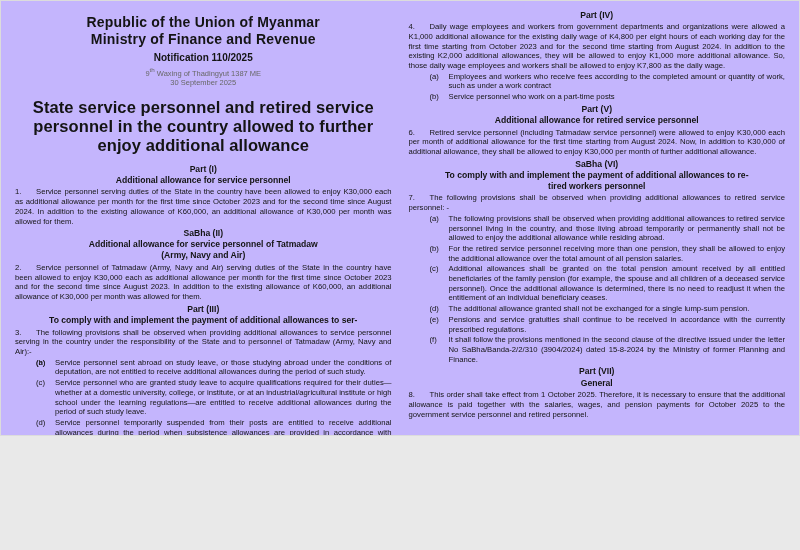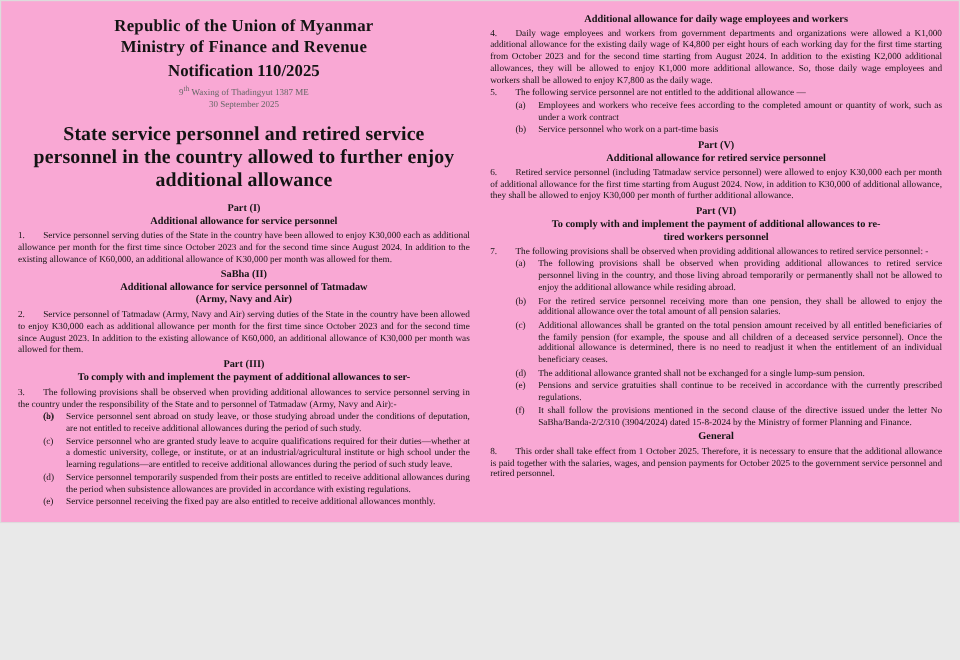--- a/index.html
+++ b/index.html
@@ -1,27 +1,27 @@
 <!DOCTYPE html>
 <html><head>
 <meta charset="utf-8">
 <style>
   html,body{margin:0;padding:0;background:#e9e9e9;}
   .sheet{
-    width:800px;height:436px;margin:0 auto;background:#f9a8d4;
+    width:800px;height:436px;margin:0 auto;background:#c4b5fd;
     box-sizing:border-box;border:1px solid #dcdcdc;overflow:hidden;
-    font-family:Liberation Serif, serif;color:#141414;
+    font-family:Liberation Sans, sans-serif;color:#141414;
   }
   .cols{display:grid;grid-template-columns:1fr 1fr;gap:17px;padding:7px 14px 0 14px;box-sizing:border-box;}
   .col{min-width:0;}
 
   
   .doc-header{text-align:center;margin-top:6px;}
   .org{font-size:14px;font-weight:600;line-height:1.22;letter-spacing:.2px;}
-  .notif{font-size:14px;font-weight:700;margin-top:4px;}
+  .notif{font-size:10px;font-weight:700;margin-top:4px;}
   .dates{font-size:7.5px;color:#686868;line-height:1.3;margin-top:3px;}
   .doc-title{
     font-size:16.5px;font-weight:700;text-align:center;line-height:1.16;
     margin:10px 2px 8px 2px;letter-spacing:.1px;
   }
 
   
   .part{margin-top:2px;}
   .part-label{font-size:8.6px;font-weight:700;text-align:center;line-height:1.3;margin:0;}
   .part-head{font-size:8.6px;font-weight:700;text-align:center;line-height:1.25;margin:0 0 2px 0;}
@@ -80,49 +80,49 @@
         <div class="sub"><span class="marker">(b)</span><span>Service personnel sent abroad on study leave, or those studying abroad under the conditions of deputation, are not entitled to receive additional allowances during the period of such study.</span></div>
         <div class="sub"><span class="marker">(c)</span><span>Service personnel who are granted study leave to acquire qualifications required for their duties—whether at a domestic university, college, or institute, or at an industrial/agricultural institute or high school under the learning regulations—are entitled to receive additional allowances during the period of such study leave.</span></div>
         <div class="sub"><span class="marker">(d)</span><span>Service personnel temporarily suspended from their posts are entitled to receive additional allowances during the period when subsistence allowances are provided in accordance with existing regulations.</span></div>
         <div class="sub"><span class="marker">(e)</span><span>Service personnel receiving the fixed pay are also entitled to receive additional allowances monthly.</span></div>
       </div>
     </div>
 
     <div class="col">
 
       <div class="part" style="margin-top:2px">
-        <div class="part-head">Additional allowance for daily wage employees and workers</div>
+        <div class="part-label">Part (IV)</div>
         <p class="para"><span class="pnum">4.</span><span>Daily wage employees and workers from government departments and organizations were allowed a K1,000 additional allowance for the existing daily wage of K4,800 per eight hours of each working day for the first time starting from October 2023 and for the second time starting from August 2024. In addition to the existing K2,000 additional allowances, they will be allowed to enjoy K1,000 more additional allowance. So, those daily wage employees and workers shall be allowed to enjoy K7,800 as the daily wage.</span></p>
-        <p class="para"><span class="pnum">5.</span><span>The following service personnel are not entitled to the additional allowance —</span></p>
         <div class="sub"><span class="marker">(a)</span><span>Employees and workers who receive fees according to the completed amount or quantity of work, such as under a work contract</span></div>
-        <div class="sub"><span class="marker">(b)</span><span>Service personnel who work on a part-time basis</span></div>
+        <div class="sub"><span class="marker">(b)</span><span>Service personnel who work on a part-time posts</span></div>
       </div>
 
       <div class="part">
         <div class="part-label">Part (V)</div>
         <div class="part-head">Additional allowance for retired service personnel</div>
         <p class="para"><span class="pnum">6.</span><span>Retired service personnel (including Tatmadaw service personnel) were allowed to enjoy K30,000 each per month of additional allowance for the first time starting from August 2024. Now, in addition to K30,000 of additional allowance, they shall be allowed to enjoy K30,000 per month of further additional allowance.</span></p>
       </div>
 
       <div class="part">
-        <div class="part-label">Part (VI)</div>
+        <div class="part-label">SaBha (VI)</div>
         <div class="part-head">
           <span style="display:block">To comply with and implement the payment of additional allowances to re-</span>
           <span style="display:block">tired workers personnel</span>
         </div>
         <p class="para"><span class="pnum">7.</span><span>The following provisions shall be observed when providing additional allowances to retired service personnel: -</span></p>
         <div class="sub"><span class="marker">(a)</span><span>The following provisions shall be observed when providing additional allowances to retired service personnel living in the country, and those living abroad temporarily or permanently shall not be allowed to enjoy the additional allowance while residing abroad.</span></div>
         <div class="sub"><span class="marker">(b)</span><span>For the retired service personnel receiving more than one pension, they shall be allowed to enjoy the additional allowance over the total amount of all pension salaries.</span></div>
         <div class="sub"><span class="marker">(c)</span><span>Additional allowances shall be granted on the total pension amount received by all entitled beneficiaries of the family pension (for example, the spouse and all children of a deceased service personnel). Once the additional allowance is determined, there is no need to readjust it when the entitlement of an individual beneficiary ceases.</span></div>
         <div class="sub"><span class="marker">(d)</span><span>The additional allowance granted shall not be exchanged for a single lump-sum pension.</span></div>
         <div class="sub"><span class="marker">(e)</span><span>Pensions and service gratuities shall continue to be received in accordance with the currently prescribed regulations.</span></div>
         <div class="sub"><span class="marker">(f)</span><span>It shall follow the provisions mentioned in the second clause of the directive issued under the letter No SaBha/Banda-2/2/310 (3904/2024) dated 15-8-2024 by the Ministry of former Planning and Finance.</span></div>
       </div>
 
       <div class="part">
+        <div class="part-label">Part (VII)</div>
         <div class="part-head">General</div>
         <p class="para"><span class="pnum">8.</span><span>This order shall take effect from 1 October 2025. Therefore, it is necessary to ensure that the additional allowance is paid together with the salaries, wages, and pension payments for October 2025 to the government service personnel and retired personnel.</span></p>
       </div>
 
     </div>
 
   </div>
 </div>
 
 </body></html>

